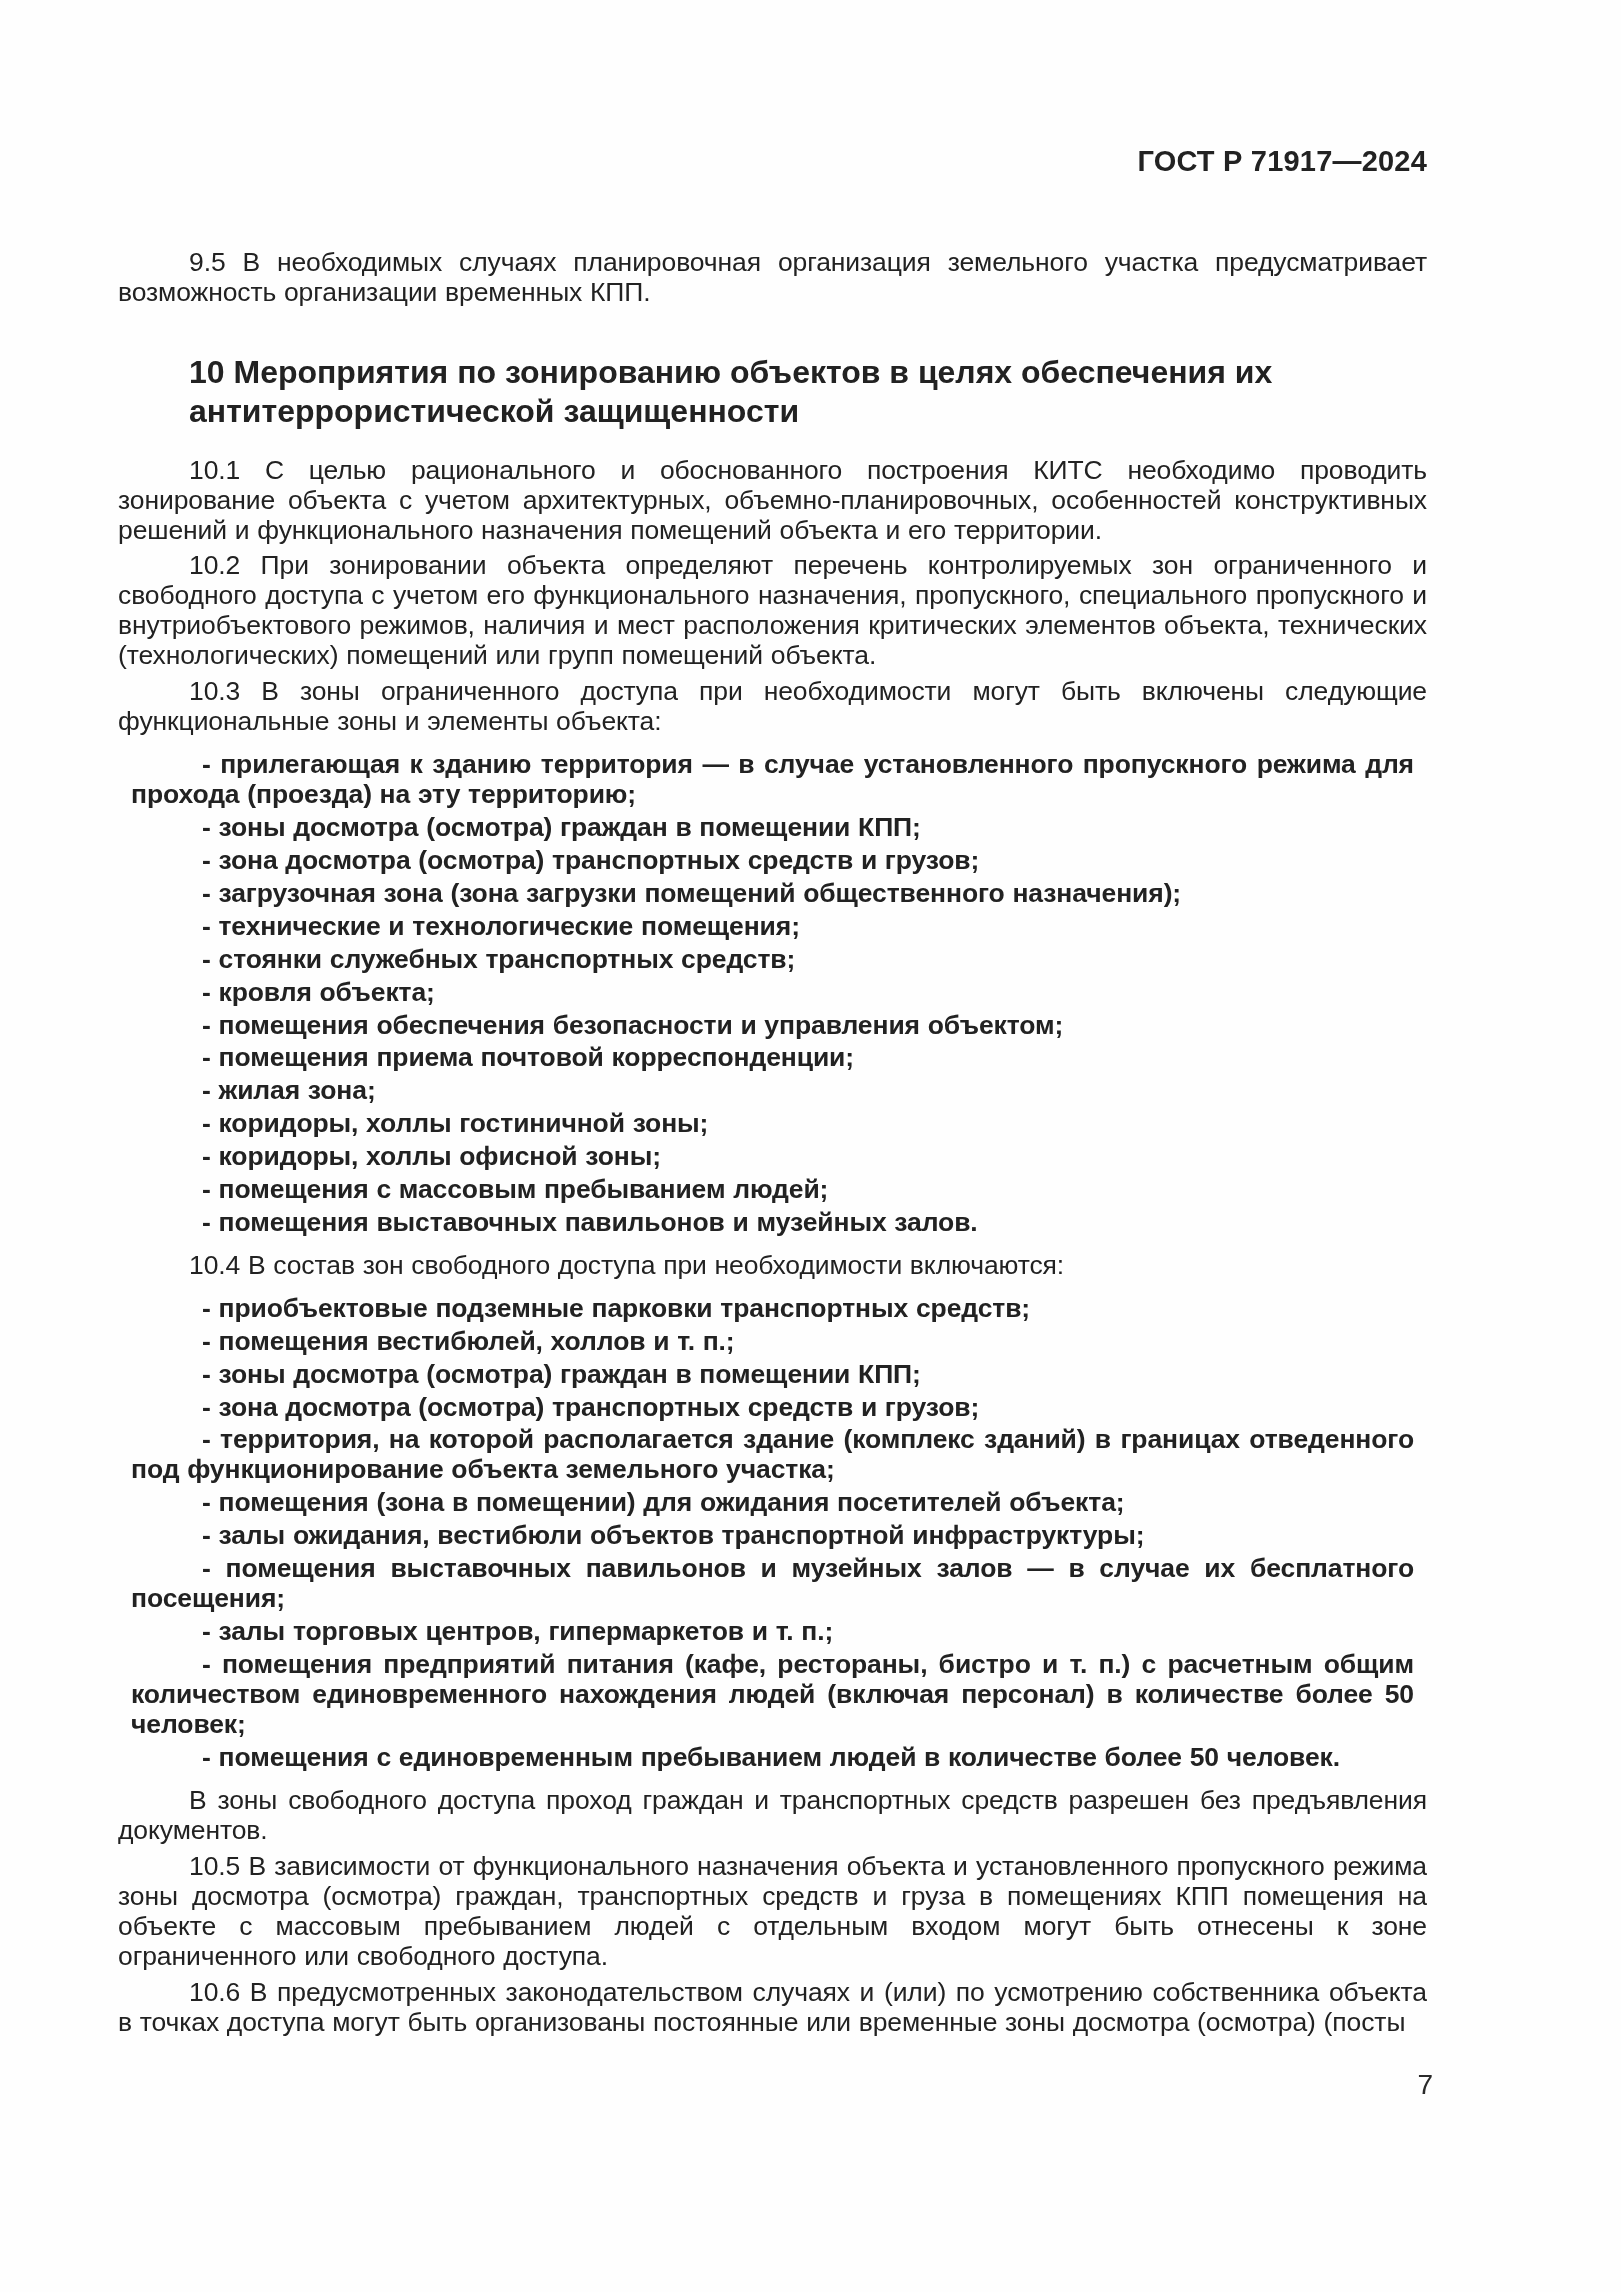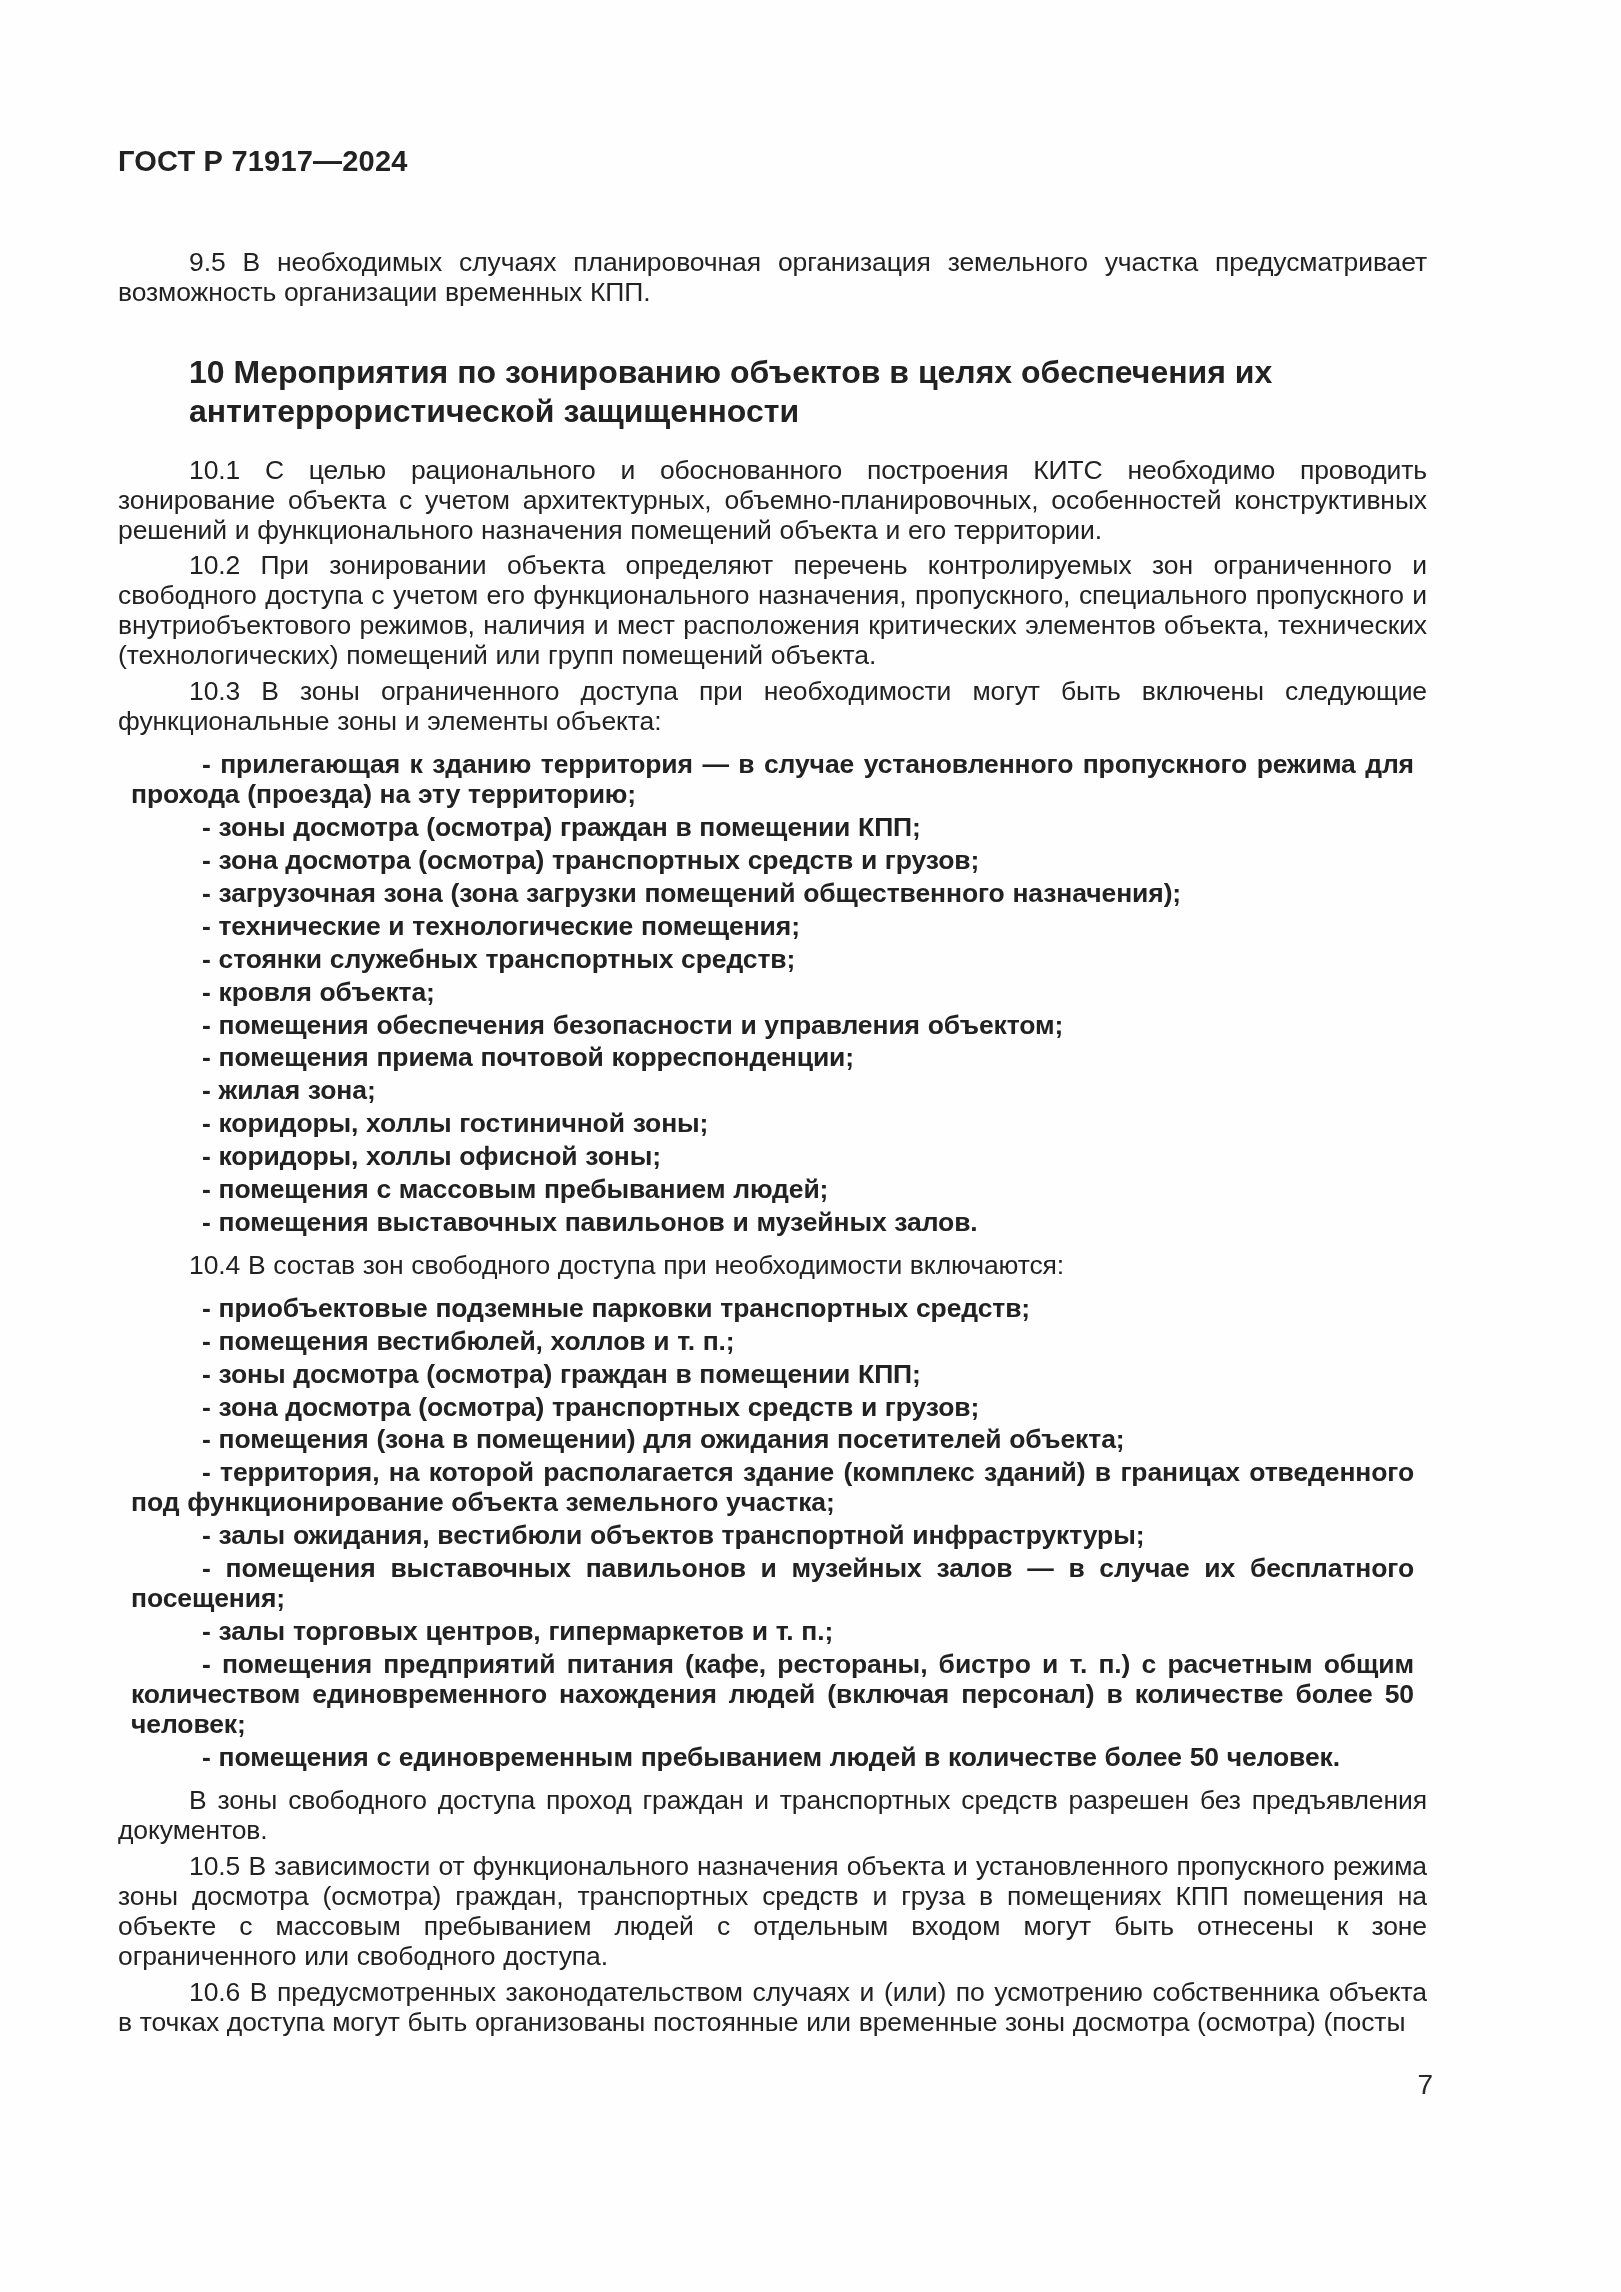--- a/index.html
+++ b/index.html
@@ -14,20 +14,21 @@
     background: #fefefe;
     color: #222222;
     font-family: "Liberation Sans", sans-serif;
     overflow: hidden;
   }
   .std-ref {
     position: absolute;
     top: 145px;
     left: 118px;
     right: 194px;
+    text-align: right;
     font-weight: 700;
     font-size: 29px;
     line-height: 32px;
     letter-spacing: 0.2px;
   }
   .content {
     position: absolute;
     left: 118px;
     top: 247px;
     width: 1309px;
@@ -107,22 +108,22 @@
     </div>
 
 
     <p class="para">10.4 В состав зон свободного доступа при необходимости включаются:</p>
 
     <div class="list">
       <p class="para li">- приобъектовые подземные парковки транспортных средств;</p>
       <p class="para li">- помещения вестибюлей, холлов и т. п.;</p>
       <p class="para li">- зоны досмотра (осмотра) граждан в помещении КПП;</p>
       <p class="para li">- зона досмотра (осмотра) транспортных средств и грузов;</p>
+      <p class="para li">- территория, на которой располагается здание (комплекс зданий) в границах отведенного под функционирование объекта земельного участка;</p>
       <p class="para li">- помещения (зона в помещении) для ожидания посетителей объекта;</p>
-      <p class="para li">- территория, на которой располагается здание (комплекс зданий) в границах отведенного под функционирование объекта земельного участка;</p>
       <p class="para li">- залы ожидания, вестибюли объектов транспортной инфраструктуры;</p>
       <p class="para li">- помещения выставочных павильонов и музейных залов — в случае их бесплатного посещения;</p>
       <p class="para li">- залы торговых центров, гипермаркетов и т. п.;</p>
       <p class="para li">- помещения предприятий питания (кафе, рестораны, бистро и т. п.) с расчетным общим количеством единовременного нахождения людей (включая персонал) в количестве более 50 человек;</p>
       <p class="para li">- помещения с единовременным пребыванием людей в количестве более 50 человек.</p>
     </div>
 
     <p class="para">В зоны свободного доступа проход граждан и транспортных средств разрешен без предъявления документов.</p>
 
     <p class="para">10.5 В зависимости от функционального назначения объекта и установленного пропускного режима зоны досмотра (осмотра) граждан, транспортных средств и груза в помещениях КПП помещения на объекте с массовым пребыванием людей с отдельным входом могут быть отнесены к зоне ограниченного или свободного доступа.</p>

